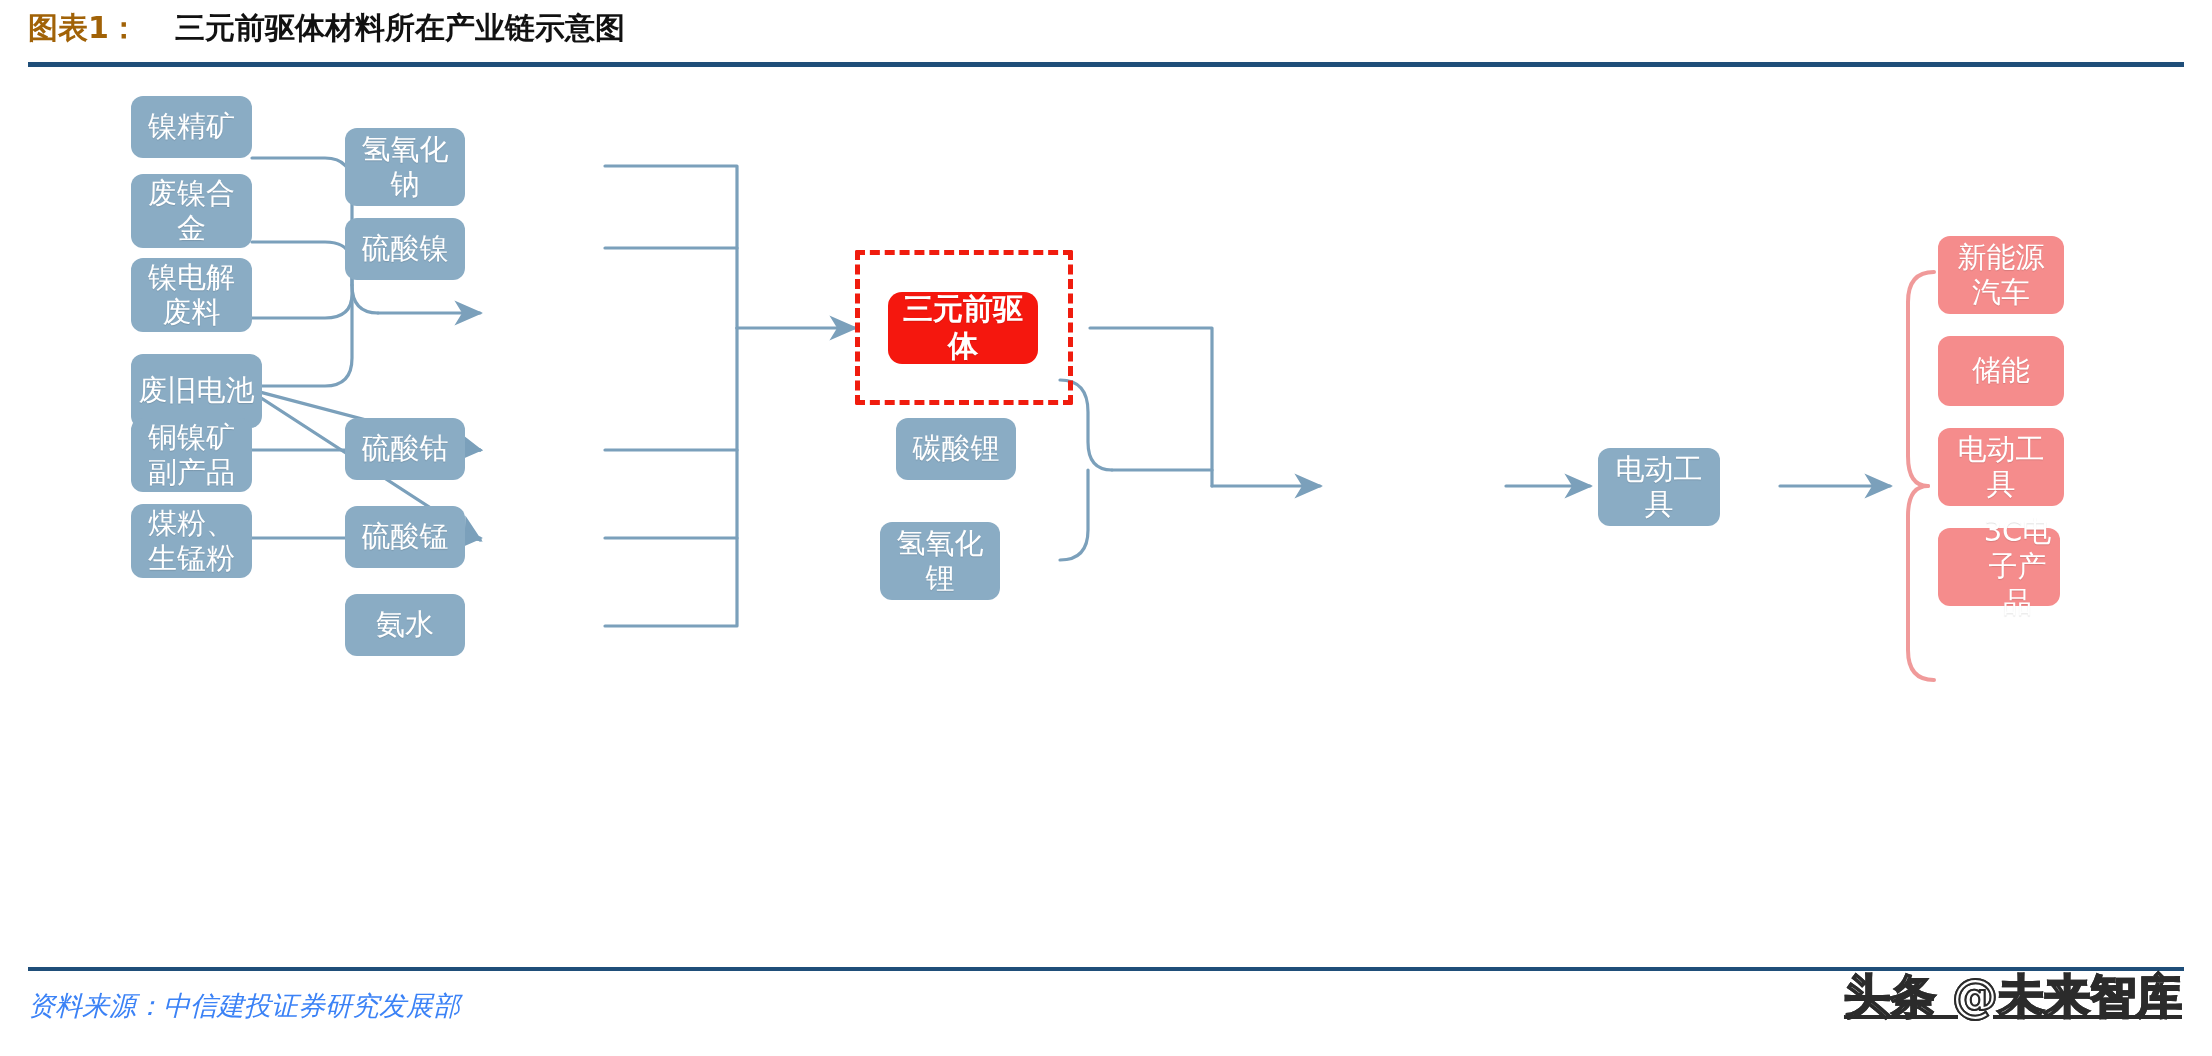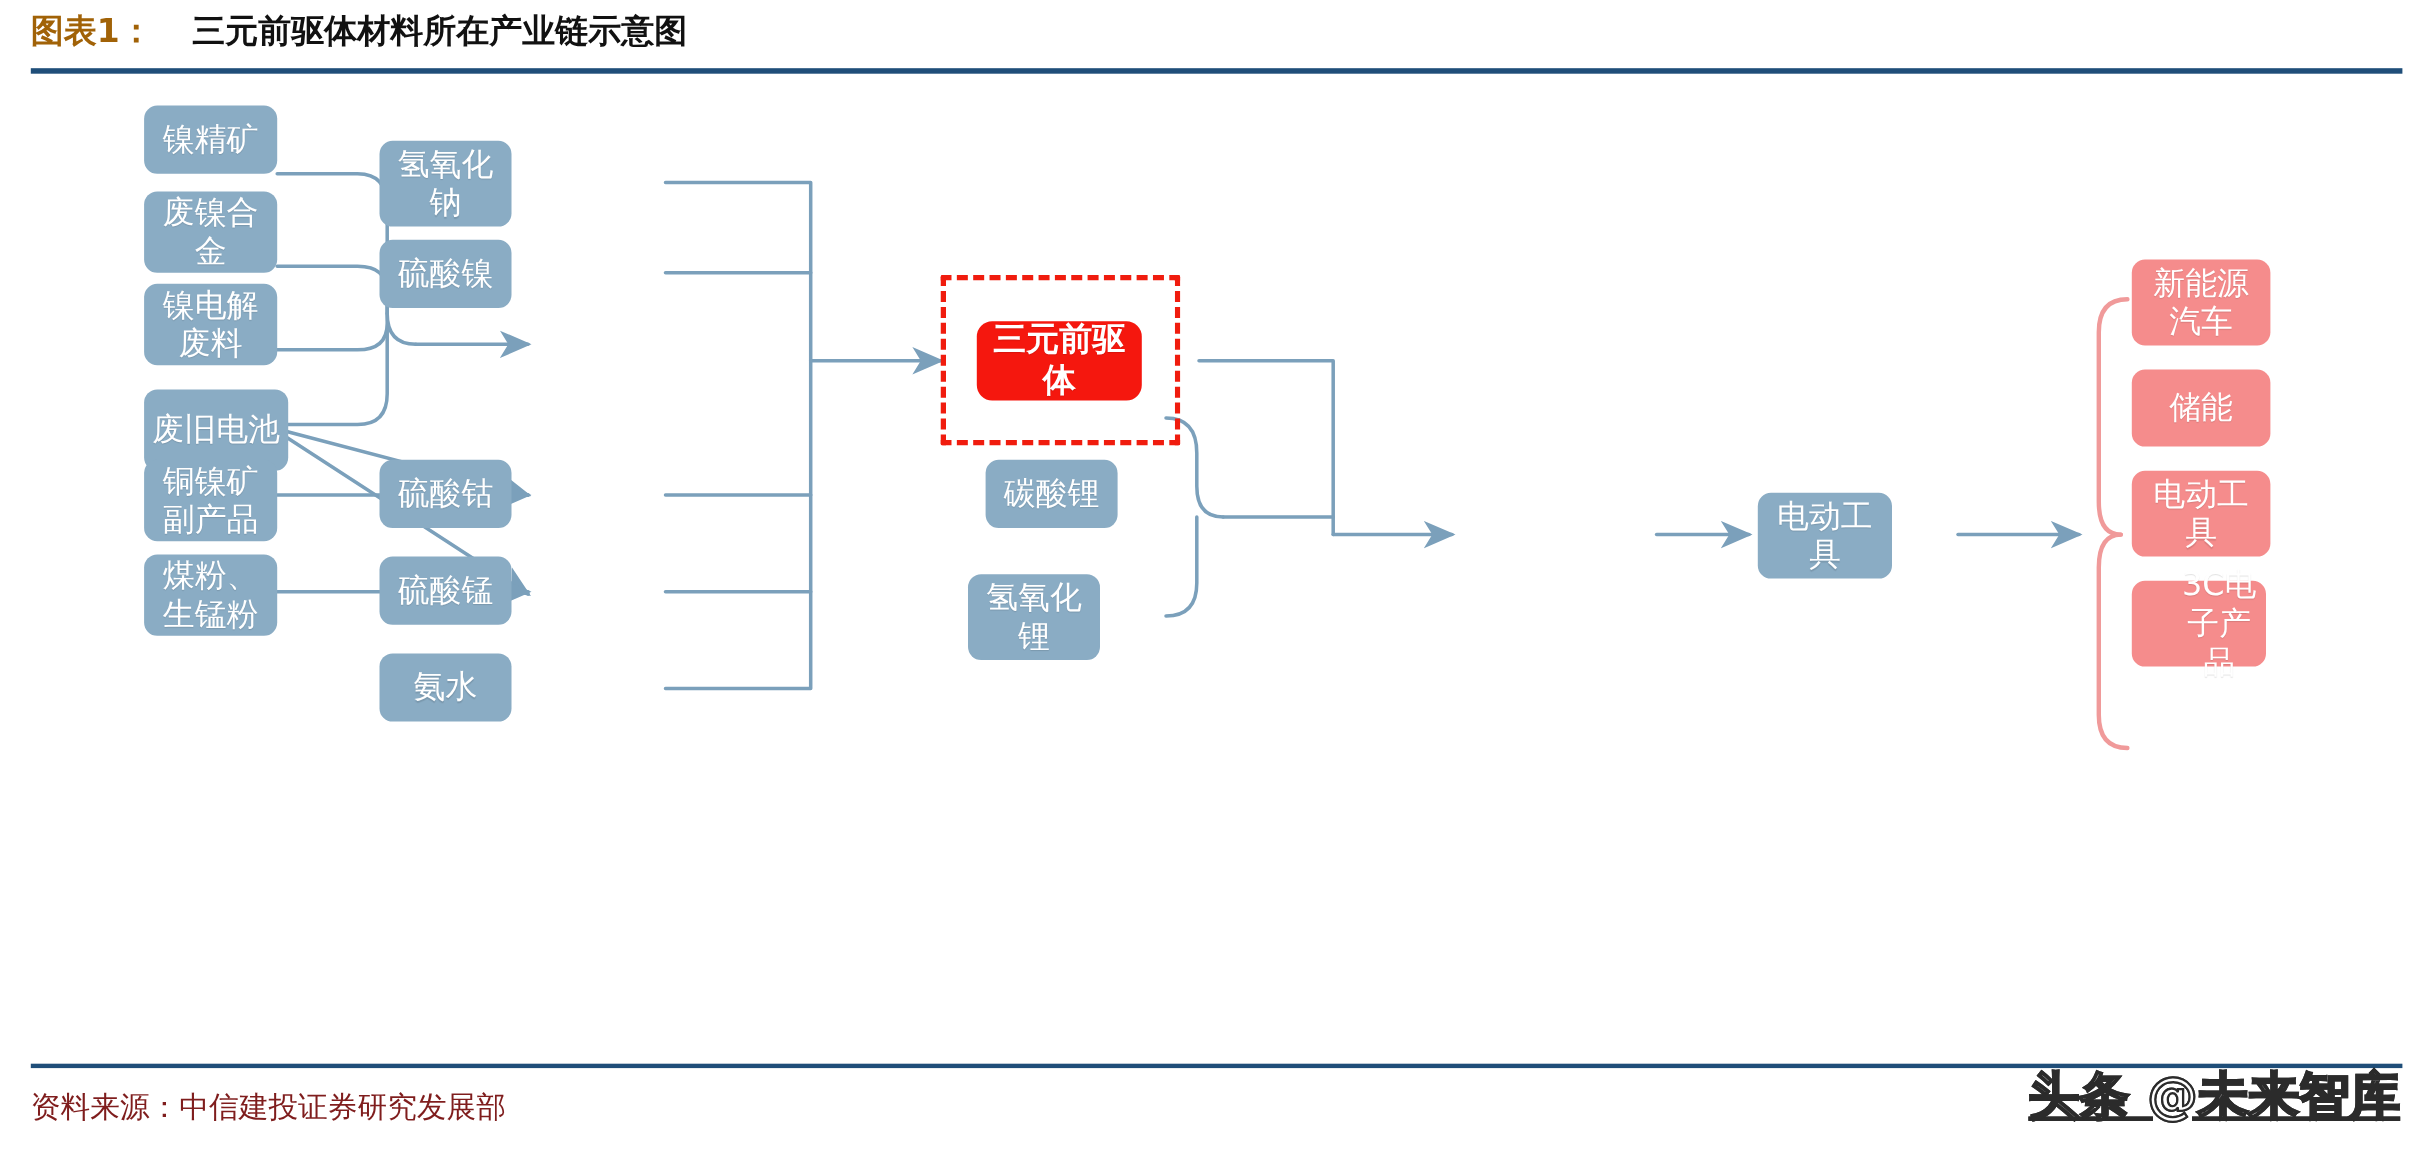--- a/index.html
+++ b/index.html
@@ -36,21 +36,21 @@
   }
 
   
   .footer-rule{
     position:absolute;left:28px;top:967px;width:2156px;height:4px;
     background:#1f4e79;
   }
   .footer-src{
     position:absolute;left:28px;top:988px;
     font-family:"DejaVu Serif","Liberation Serif",serif;
-    font-size:27px;color:#7f1d1d;white-space:nowrap;
+    font-style:italic;font-size:27px;color:#3b82f6;white-space:nowrap;
   }
   .watermark{
     position:absolute;right:30px;top:966px;
     font-family:"DejaVu Sans","Liberation Sans",sans-serif;
     font-weight:bold;font-size:46px;
     color:#ffffff;
     -webkit-text-stroke:2px #1a1a1a;
     text-shadow:0 0 0 #1a1a1a;
     white-space:nowrap;opacity:.92;text-decoration:underline;
   }

